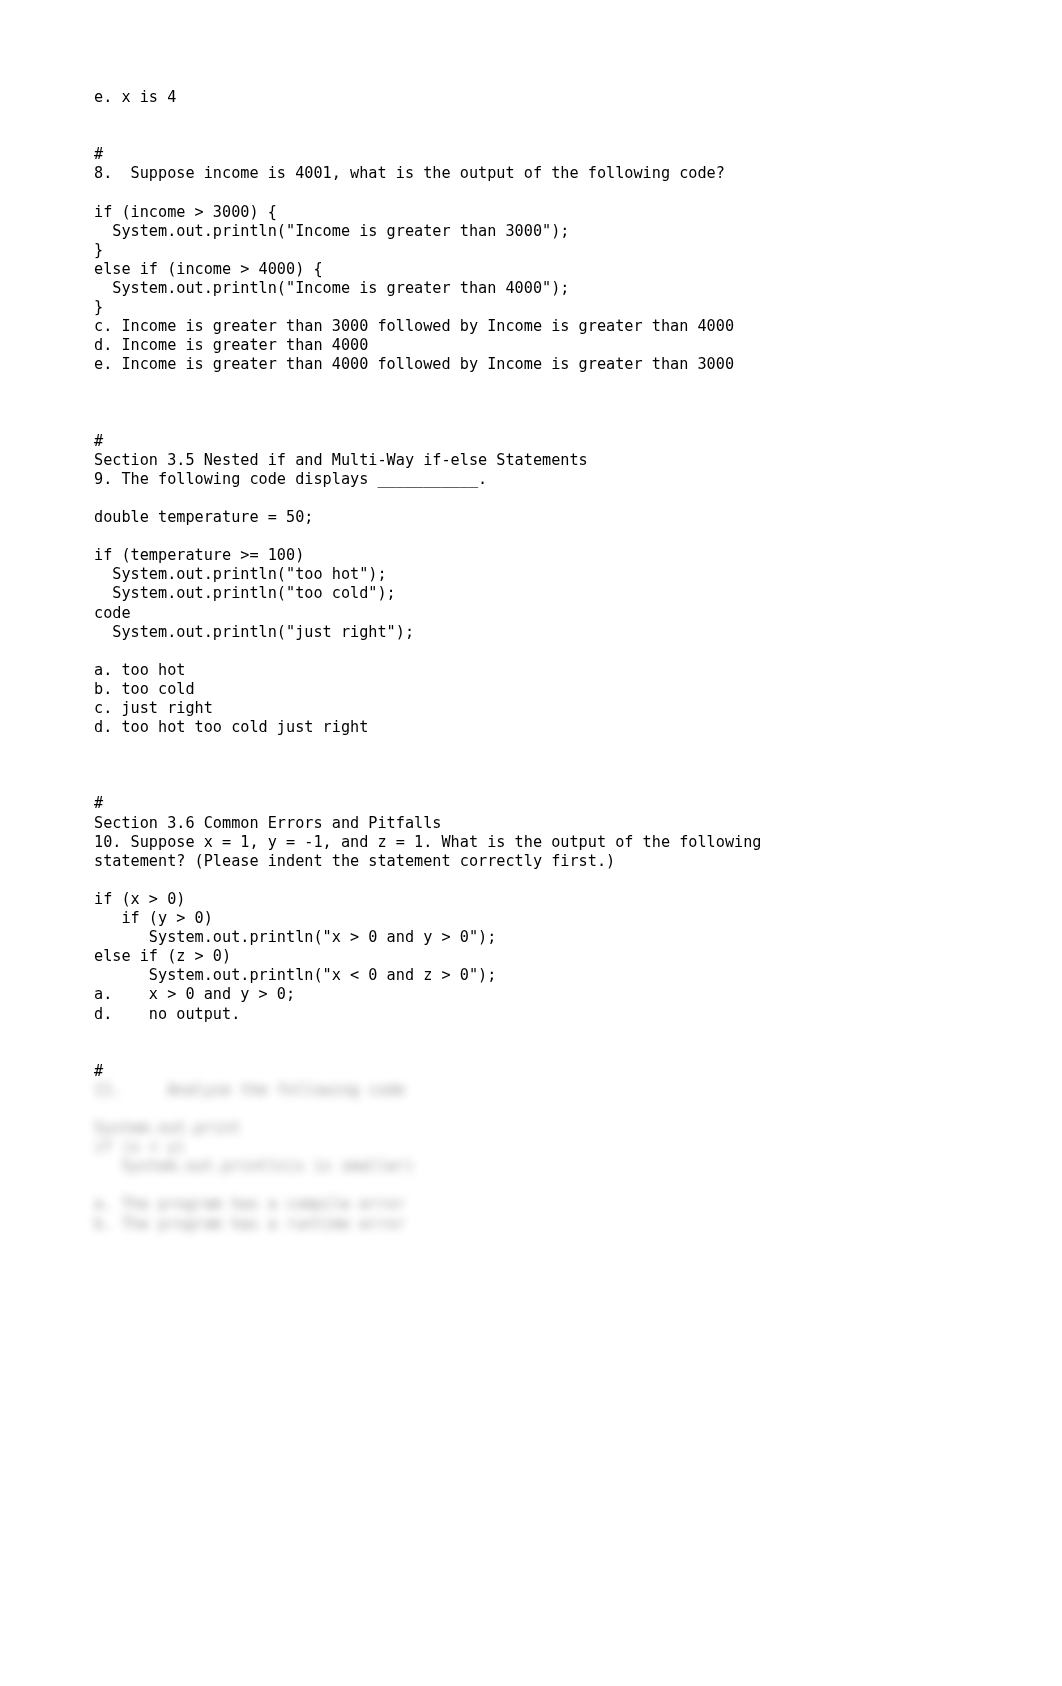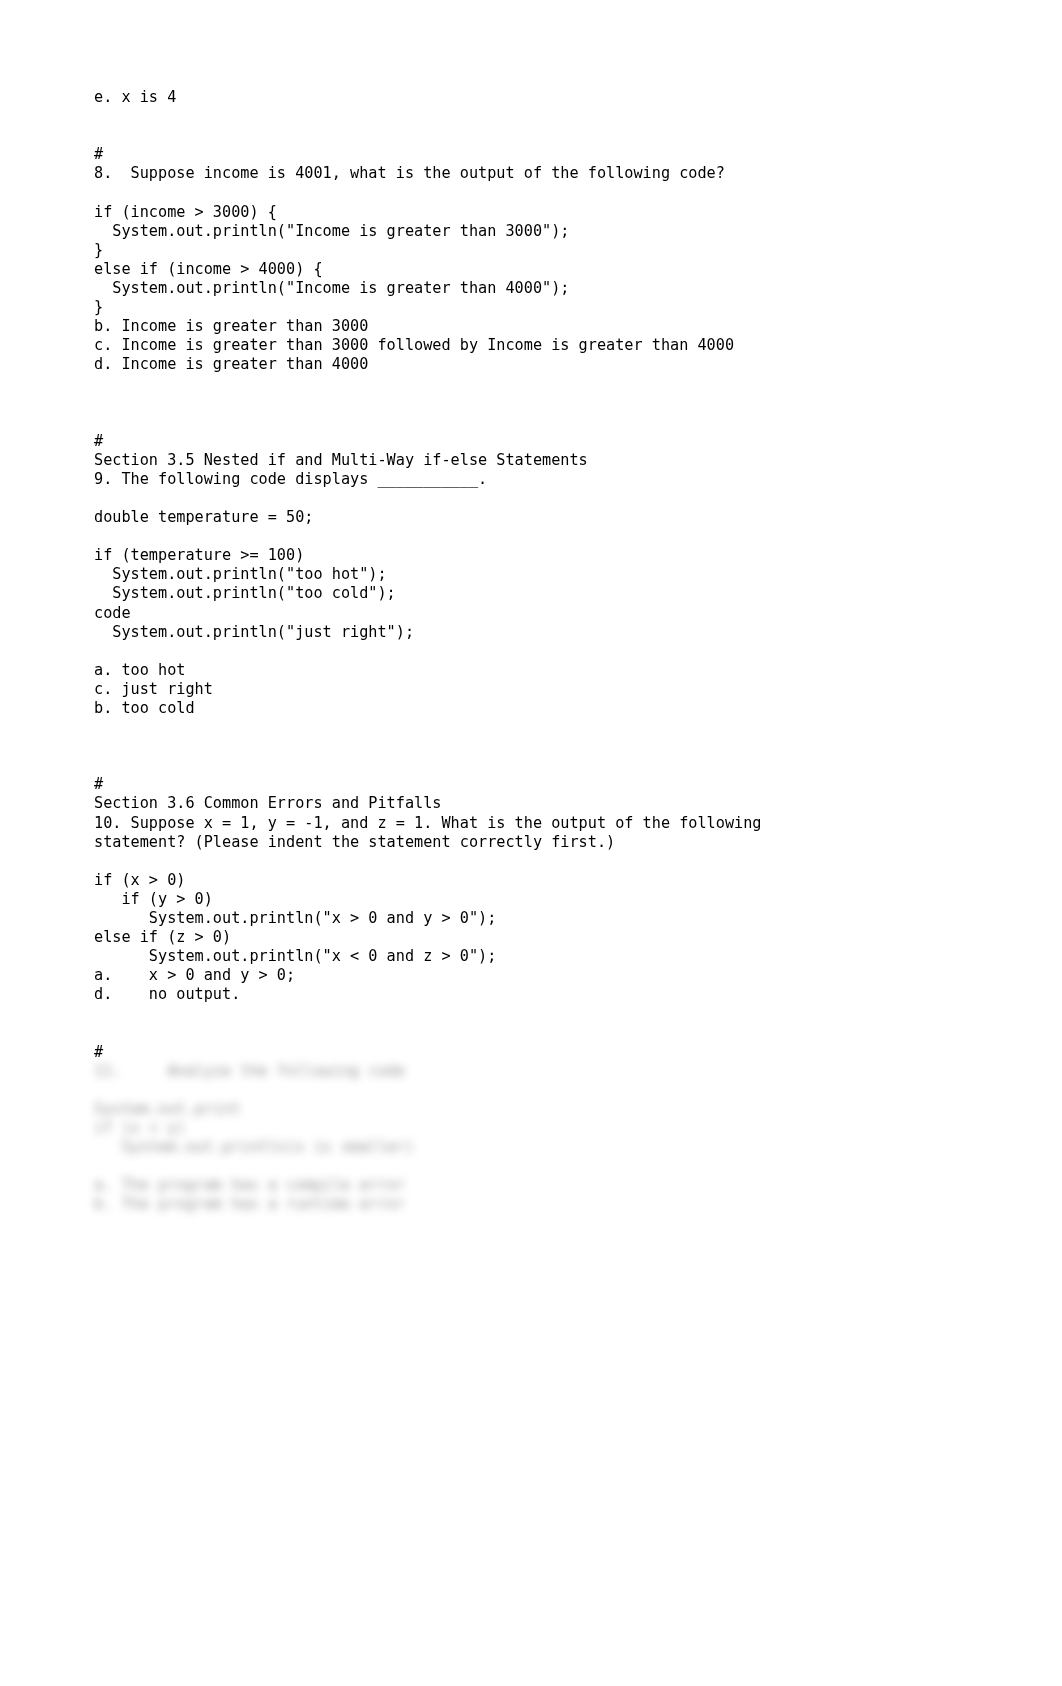--- a/index.html
+++ b/index.html
@@ -67,41 +67,42 @@
     <div class="line blank-line"></div>
     <div class="line">#</div>
     <div class="line">8.  Suppose income is 4001, what is the output of the following code?</div>
     <div class="line blank-line"></div>
     <div class="line">if (income &gt; 3000) {</div>
     <div class="line">  System.out.println("Income is greater than 3000");</div>
     <div class="line">}</div>
     <div class="line">else if (income &gt; 4000) {</div>
     <div class="line">  System.out.println("Income is greater than 4000");</div>
     <div class="line">}</div>
-    <div class="line">b. Income is greater than 3000</div>
     <div class="line">c. Income is greater than 3000 followed by Income is greater than 4000</div>
     <div class="line">d. Income is greater than 4000</div>
+    <div class="line">e. Income is greater than 4000 followed by Income is greater than 3000</div>
     <div class="line blank-line"></div>
     <div class="line blank-line"></div>
     <div class="line blank-line"></div>
     <div class="line">#</div>
     <div class="line">Section 3.5 Nested if and Multi-Way if-else Statements</div>
     <div class="line">9. The following code displays ___________.</div>
     <div class="line blank-line"></div>
     <div class="line">double temperature = 50;</div>
     <div class="line blank-line"></div>
     <div class="line">if (temperature &gt;= 100)</div>
     <div class="line">  System.out.println("too hot");</div>
     <div class="line">  System.out.println("too cold");</div>
     <div class="line">code</div>
     <div class="line">  System.out.println("just right");</div>
     <div class="line blank-line"></div>
     <div class="line">a. too hot</div>
+    <div class="line">b. too cold</div>
     <div class="line">c. just right</div>
-    <div class="line">b. too cold</div>
+    <div class="line">d. too hot too cold just right</div>
     <div class="line blank-line"></div>
     <div class="line blank-line"></div>
     <div class="line blank-line"></div>
     <div class="line">#</div>
     <div class="line">Section 3.6 Common Errors and Pitfalls</div>
     <div class="line">10. Suppose x = 1, y = -1, and z = 1. What is the output of the following</div>
     <div class="line">statement? (Please indent the statement correctly first.)</div>
     <div class="line blank-line"></div>
     <div class="line">if (x &gt; 0)</div>
     <div class="line">   if (y &gt; 0)</div>

